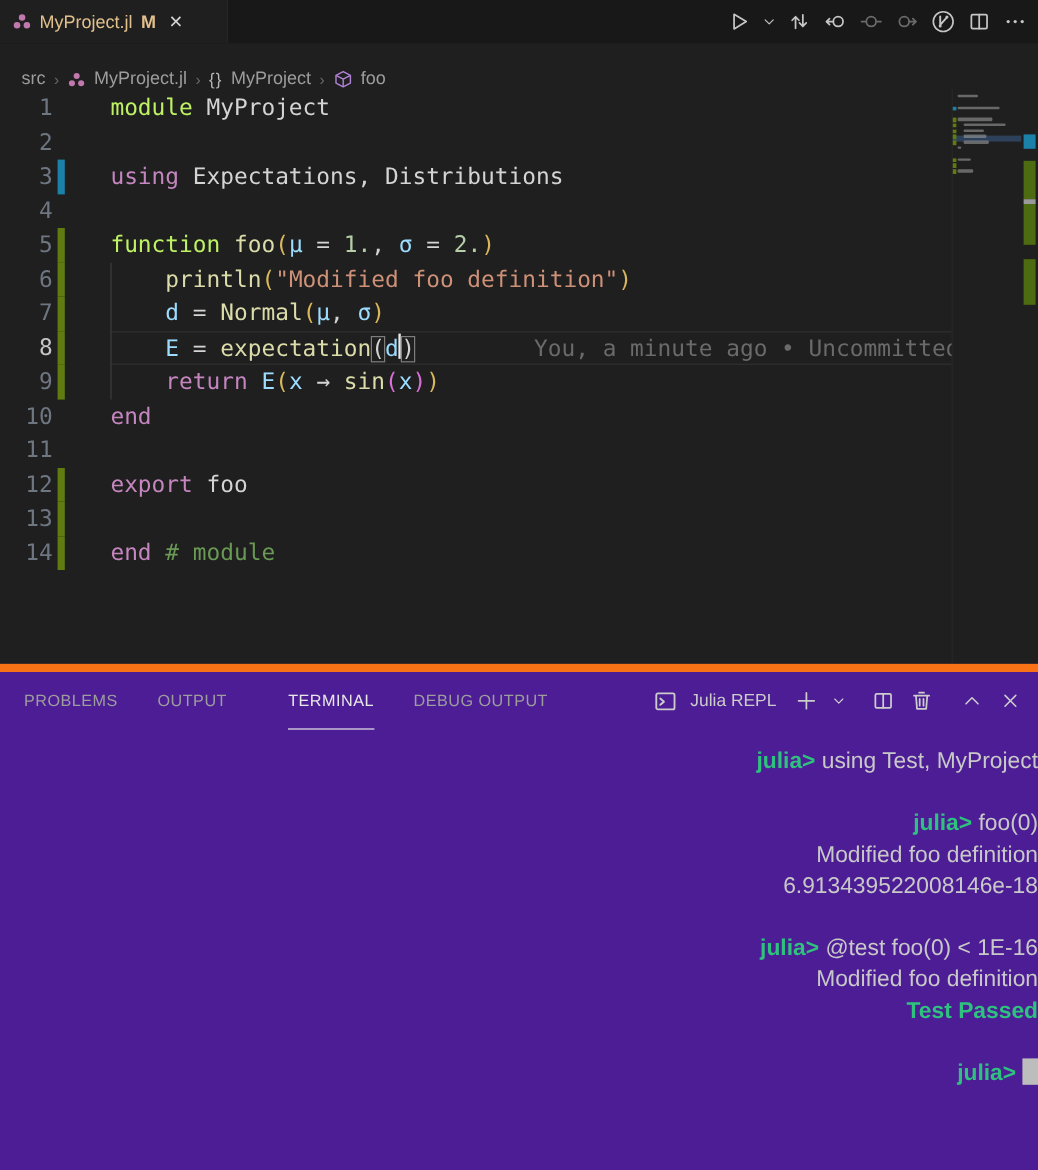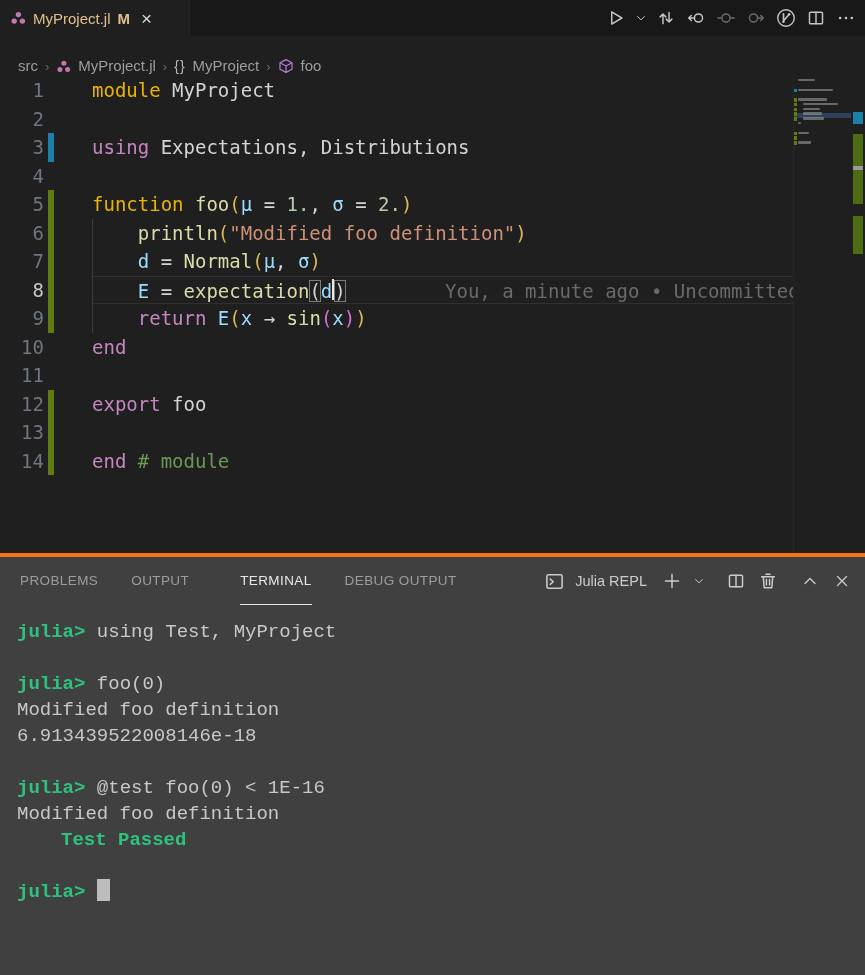--- a/index.html
+++ b/index.html
@@ -33,55 +33,55 @@
   .gutter-row .num { position:absolute; right:16px; top:0; line-height:28.5px; font-size:19px;
                      color:#6e7681; font-family:"DejaVu Sans Mono", monospace; }
   .gutter-row.current .num { color:#c6c6c6; }
   .gutter-row .bar { position:absolute; left:48px; top:0; width:6px; height:28.5px; }
   .bar.add { background:#607c10; }
   .bar.mod { background:#1b81a8; }
   .code-col { flex:1 1 auto; position:relative; padding:2px 0 0 32px; overflow:hidden; }
   .code-line { height:28.5px; line-height:28.5px; font-size:19px; white-space:pre;
                font-family:"DejaVu Sans Mono", monospace; color:#d4d4d4; position:relative; }
   .code-line.current { border-top:1px solid #303030; border-bottom:1px solid #303030; }
-  .tk-kw  { color:#eab308; } .tk-ctrl{ color:#c586c0; } .tk-fn  { color:#dcdcaa; }
+  .tk-kw  { color:#bef264; } .tk-ctrl{ color:#c586c0; } .tk-fn  { color:#dcdcaa; }
   .tk-var { color:#9cdcfe; } .tk-num { color:#b5cea8; } .tk-str { color:#ce9178; }
   .tk-cmt { color:#6a9955; } .tk-txt { color:#d4d4d4; }
   .tk-b1  { color:#d9b85c; } .tk-b2  { color:#d670d6; }
   .tk-boxed { color:#d4d4d4; outline:1px solid #7d7d7d; outline-offset:-1px; }
   .caret { display:inline-block; width:0; border-left:2px solid #eaeaea; height:1.1em; vertical-align:-0.15em; }
   .blame { position:absolute; left:353px; top:0; color:#6a6a6a; white-space:pre; }
   .indent-guide { position:absolute; width:1px; background:#3c3c3c; left:32px; }
 
   
   .minimap { width:58px; flex:0 0 58px; position:relative; padding-top:5px;
              border-left:1px solid rgba(255,255,255,0.04); }
   .mm-row { height:2.4px; margin-bottom:2.4px; position:relative; }
   .mm-bar { position:absolute; top:0; height:2.4px; background:#9a9a9a; opacity:.6; border-radius:1px; }
   .mm-mark { position:absolute; left:0; top:0; width:2.5px; height:3.4px; }
   .mm-current { position:absolute; left:0; width:100%; height:5px; background:rgba(70,120,190,.38); }
   .ruler { width:14px; flex:0 0 14px; position:relative; }
   .ruler-mark { position:absolute; left:2px; width:10px; }
 
   
-  .panel { height:422px; background:#404040; border-top:4px solid #f97316; }
+  .panel { height:422px; background:#4c1d95; border-top:7px solid #f97316; }
   .panel-header { height:48px; display:flex; align-items:center; position:relative; padding-left:20px; }
   .panel-tabs { display:flex; gap:33px; height:100%; align-items:center; }
   .panel-tab { font-size:13.5px; letter-spacing:.4px; color:#9d9d9d; height:100%;
                display:flex; align-items:center; cursor:pointer; border-bottom:1px solid transparent; }
   .panel-tab.active { color:#e7e7e7; border-bottom:1px solid #e7e7e7;margin-left:18px; }
   .panel-actions { position:absolute; right:10px; top:0; height:48px; display:flex; align-items:center; gap:6px; }
   .panel-actions .label { color:#cccccc; font-size:14.5px; margin:0 6px 0 2px; }
   .panel-actions .icon-btn svg { stroke:#cccccc; }
   .gap-l { margin-left:10px; }
 
   
   .terminal { padding:14px 0 0 17px; }
   .term-line { height:26px; line-height:26px; font-size:19px; white-space:pre;
-               font-family:Liberation Mono, monospace; color:#c8c8c8; }
+               font-family:Liberation Sans, sans-serif; color:#c8c8c8;text-align:right; }
   .tt-prompt { color:#2ec27e; font-weight:bold; }
   .tt-pass   { color:#2ec27e; font-weight:bold;margin-left:44px; }
   .tt-t      { color:#c8c8c8; }
   .block-caret { display:inline-block; width:13px; height:22px; background:#bdbdbd; vertical-align:-4px; }
 </style>
 </head>
 <body>
 
 <div class="titlebar">
   <div class="tab">

